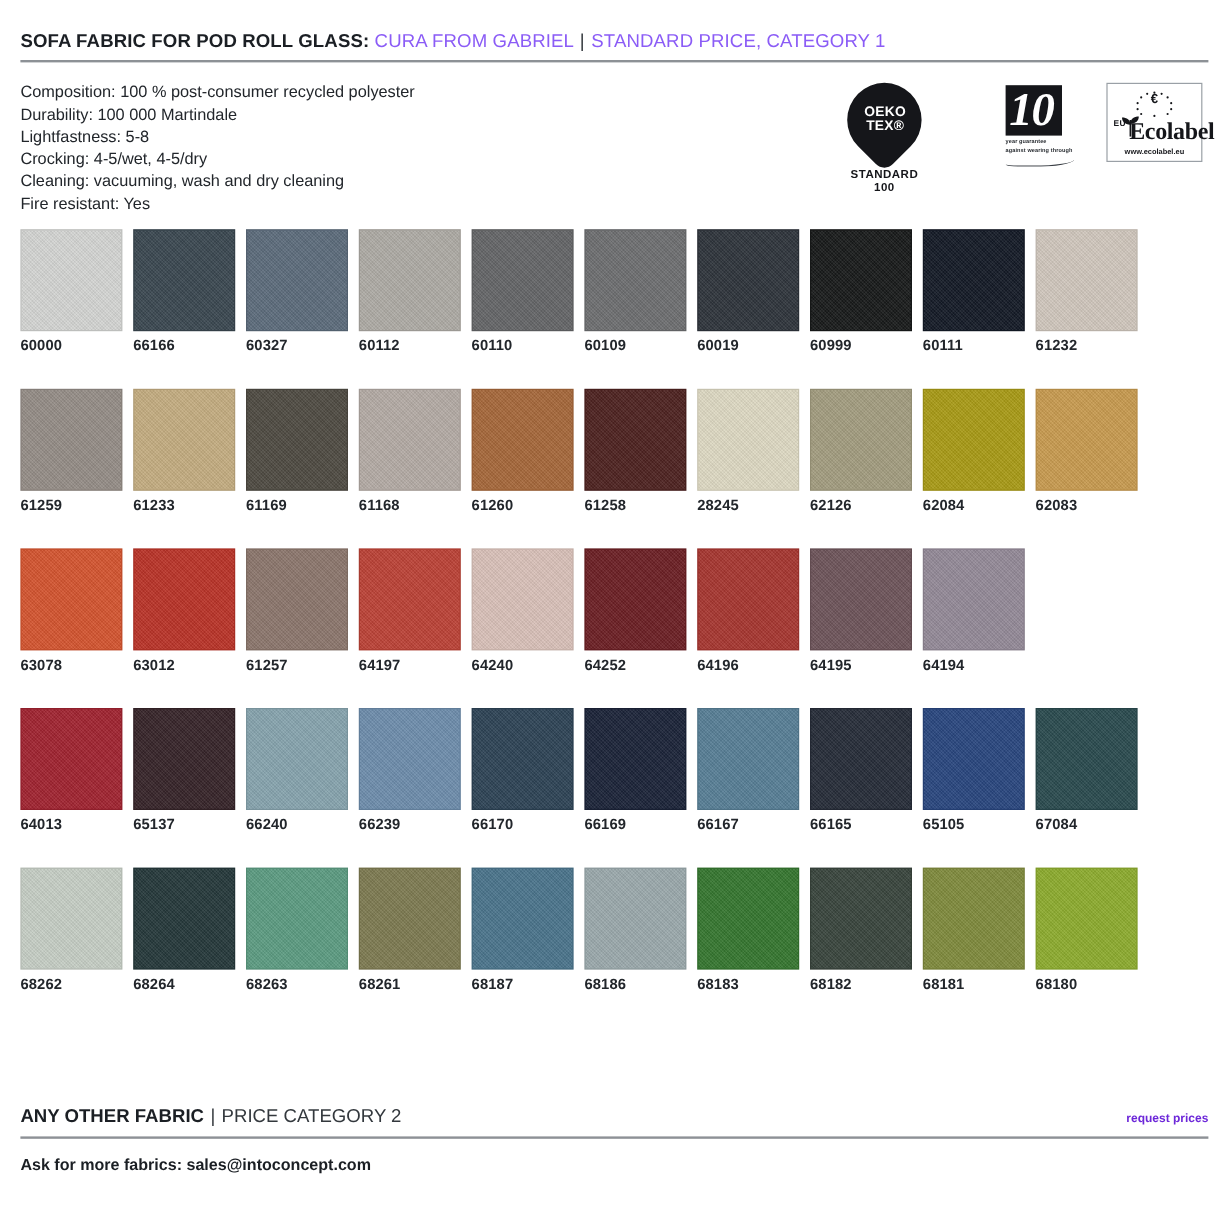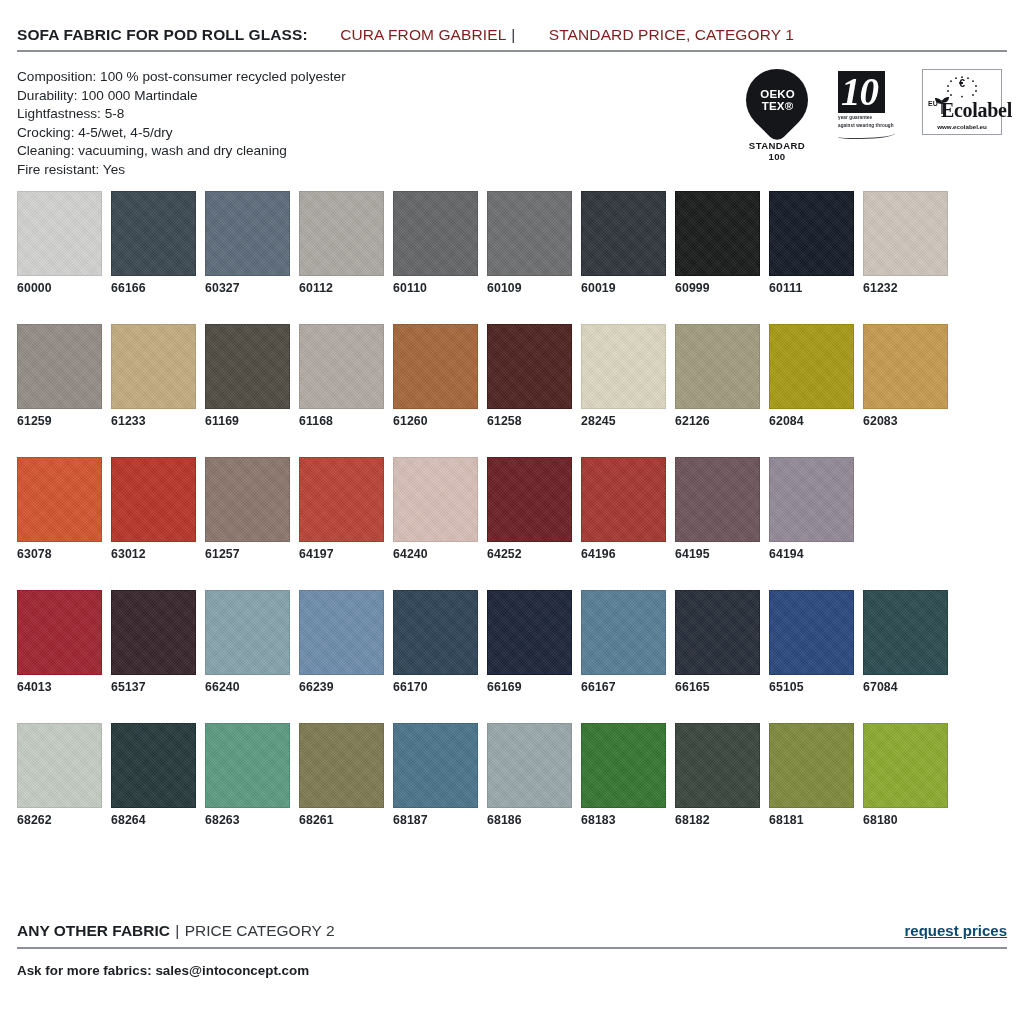--- a/index.html
+++ b/index.html
@@ -20,21 +20,21 @@
   
   .header { padding-top: 26px; }
   .header-title {
     font-size: 15.5px;
     letter-spacing: 0.1px;
     white-space: nowrap;
     line-height: 1.1;
     padding-bottom: 7px;
   }
   .header-title .strong { font-weight: 700; color: #1b1f24; }
-  .header-title .light  { font-weight: 400; color: #7f1d1d; margin-left: 28px; }
+  .header-title .light  { font-weight: 400; color: #8b5cf6; }
   .header-title .bar    { font-weight: 400; color: #33383d; padding: 0 1px; }
   .rule {
     height: 2px;
     background: #8d9196;
     width: 100%;
   }
 
   
   .info-area {
     display: flex;
@@ -75,21 +75,21 @@
   .oeko-cap {
     margin-top: 9px;
     font-size: 9.6px;
     font-weight: 700;
     line-height: 11px;
     letter-spacing: 0.4px;
     color: #15161a;
   }
 
   
-  .guarantee { width: 60px; padding-top: 2px; }
+  .guarantee { width: 60px; padding-top: 2px; margin-left: 40px; }
   .guar-box {
     width: 47px; height: 42px;
     background: #15161a;
     position: relative;
   }
   .guar-num {
     position: absolute;
     left: 3px; top: -1px;
     color: #fff;
     font-family: "Liberation Serif", serif;
@@ -208,24 +208,23 @@
     align-items: baseline;
     font-size: 15.5px;
     padding-bottom: 7px;
     white-space: nowrap;
     gap: 28px;
   }
   .footer-head .strong { font-weight: 700; color: #1b1f24; }
   .footer-head .light  { font-weight: 400; color: #33383d; }
   .footer-head .bar    { font-weight: 400; color: #33383d; padding: 0 1px; }
   .footer-request {
-    font-size: 15px;
-    font-weight: 700;
-    color: #0c4a6e;
-    text-decoration: underline;
+    font-size: 10px;
+    font-weight: 700;
+    color: #6d28d9;
   }
   .footer-note {
     padding-top: 14px;
     font-size: 13.4px;
     font-weight: 700;
     color: #1b1f24;
   }
 </style>
 </head>
 <body>

